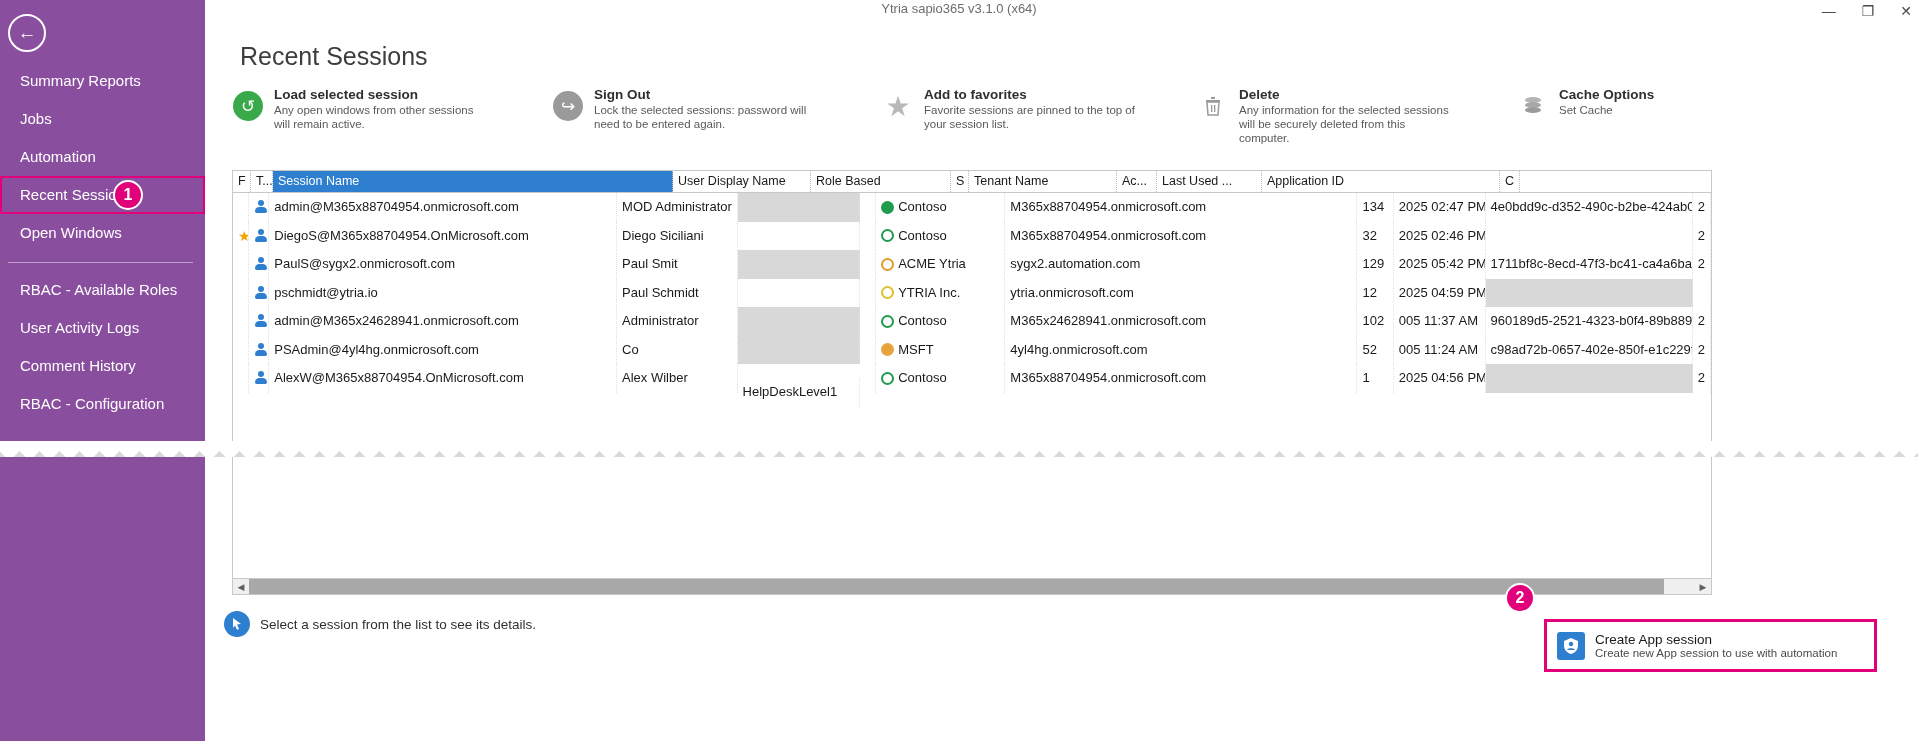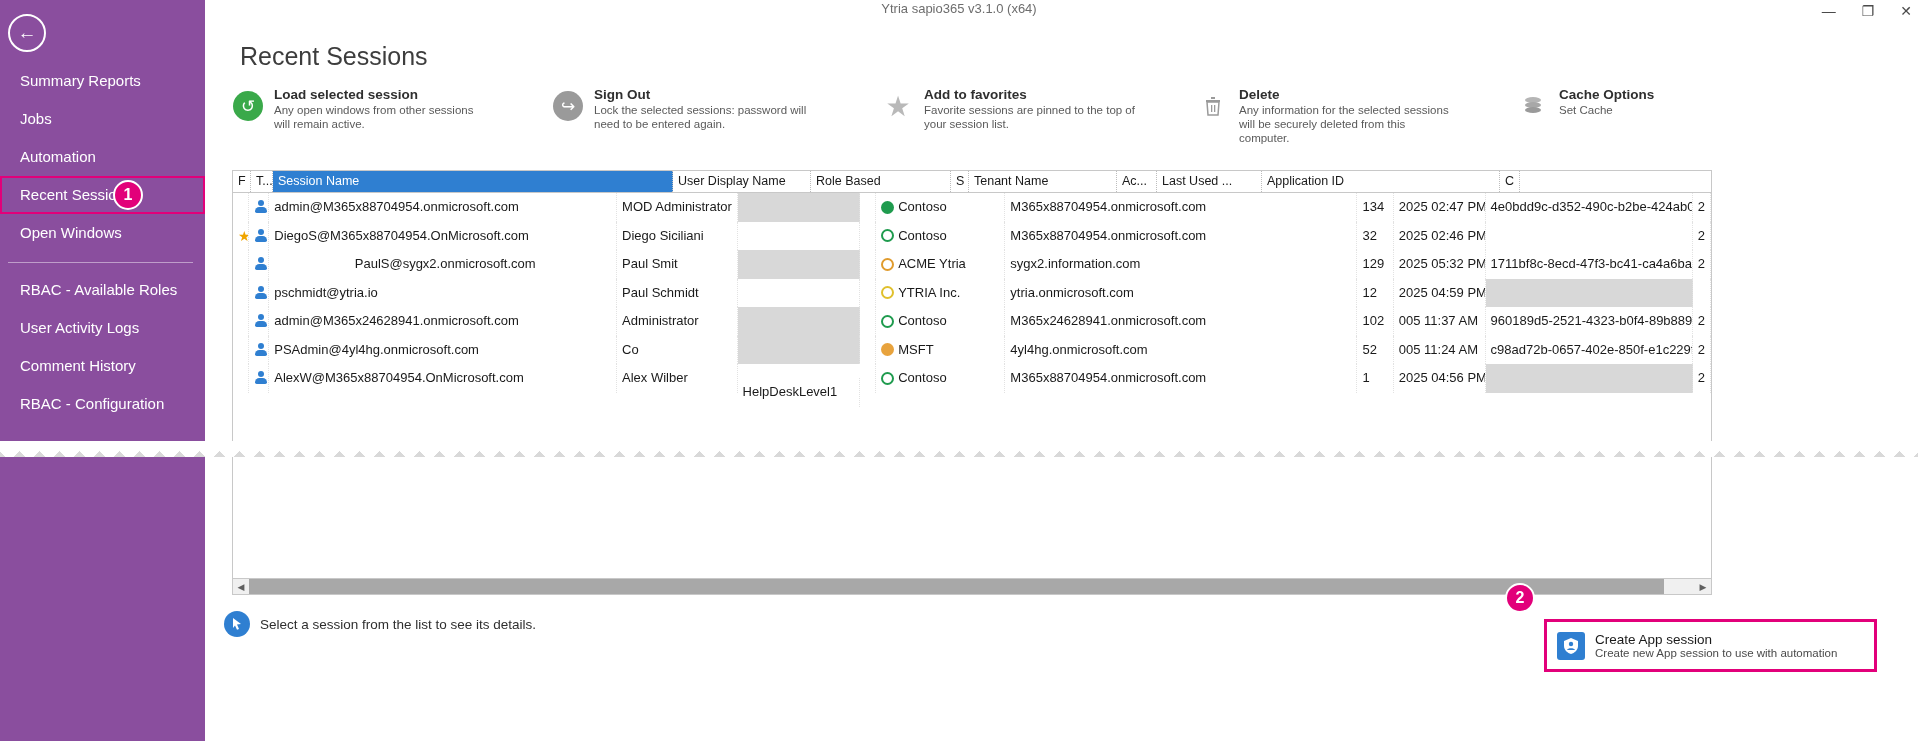--- a/index.html
+++ b/index.html
@@ -362,31 +362,31 @@
           <div class="gc num" style="width: 40px;">32</div>
           <div class="gc" style="width: 105px;">2025 02:46 PM</div>
           <div class="gc" style="width: 238px;"></div>
           <div class="gc" style="width: 20px;">2</div>
         </div>
         <div class="grow">
           <div class="gc" style="width: 18px;"></div>
           <div class="gc" style="width: 22px; display: flex; align-items: center;">
             <span class="ic-user"></span>
           </div>
-          <div class="gc" style="width: 400px; text-align: center;">PaulS@sygx2.onmicrosoft.com</div>
+          <div class="gc" style="width: 400px;">PaulS@sygx2.onmicrosoft.com</div>
           <div class="gc" style="width: 138px;">Paul Smit</div>
           <div class="gc shade" style="width: 140px;"></div>
           <div class="gc" style="width: 18px;"></div>
           <div class="gc tenant" style="width: 148px;">
             <span class="tenant-dot dot-acme"></span>
             <span>ACME Ytria</span>
           </div>
-          <div class="gc" style="width: 405px;">sygx2.information.com</div>
+          <div class="gc" style="width: 405px;">sygx2.automation.com</div>
           <div class="gc num" style="width: 40px;">129</div>
-          <div class="gc" style="width: 105px;">2025 05:32 PM</div>
+          <div class="gc" style="width: 105px;">2025 05:42 PM</div>
           <div class="gc" style="width: 238px;">1711bf8c-8ecd-47f3-bc41-ca4a6ba4e9fd</div>
           <div class="gc" style="width: 20px;">2</div>
         </div>
         <div class="grow">
           <div class="gc" style="width: 18px;"></div>
           <div class="gc" style="width: 22px; display: flex; align-items: center;">
             <span class="ic-user"></span>
           </div>
           <div class="gc" style="width: 400px;">pschmidt@ytria.io</div>
           <div class="gc" style="width: 138px;">Paul Schmidt</div>

